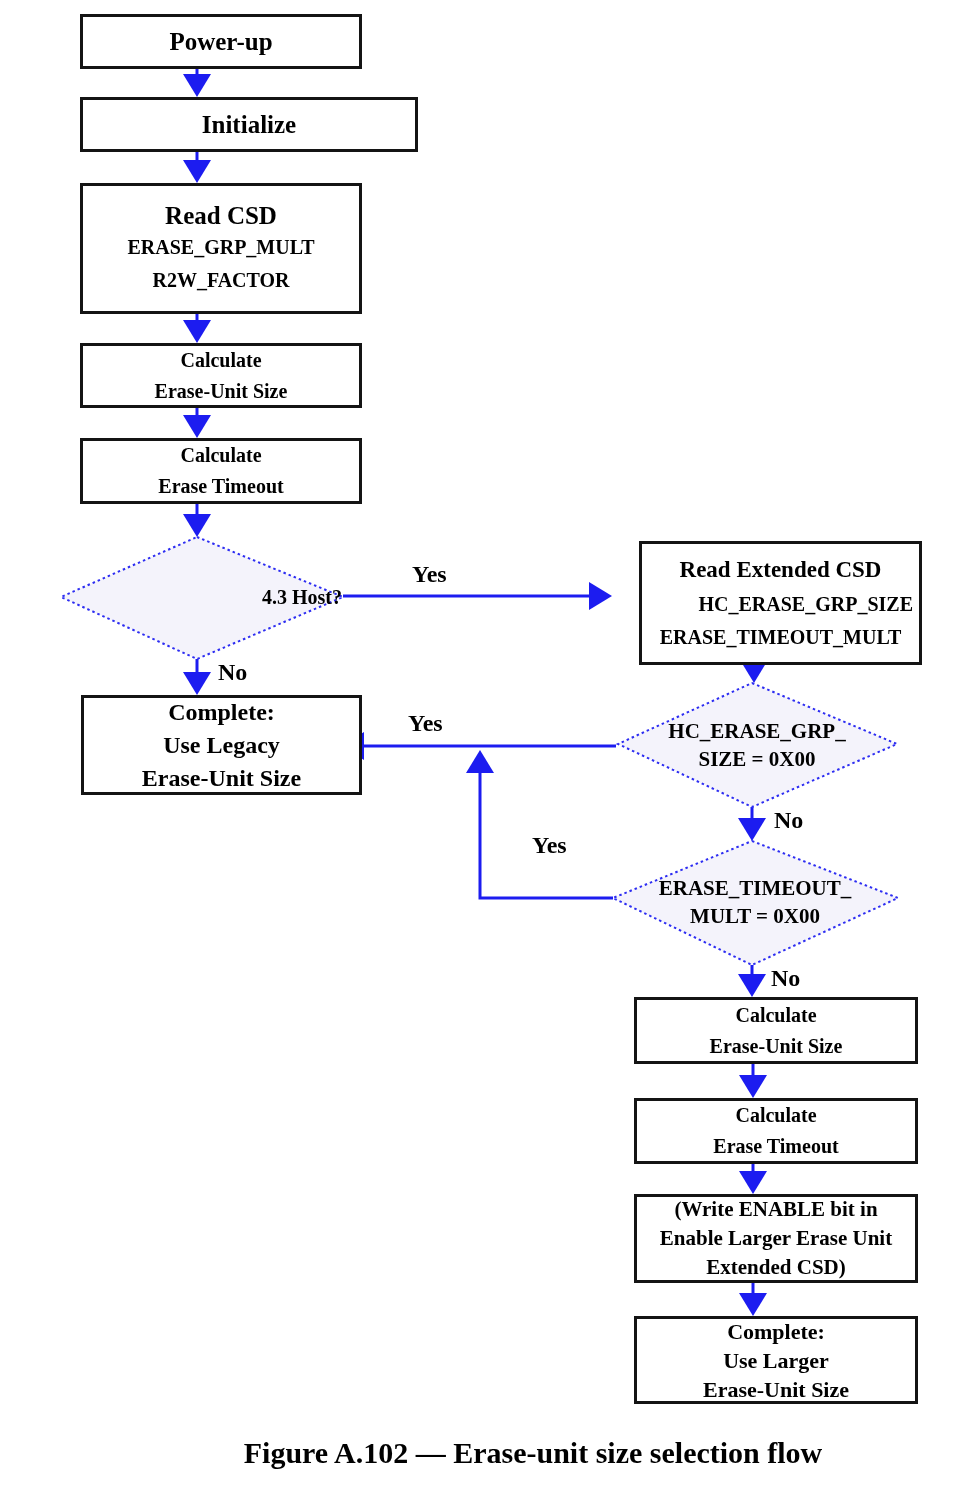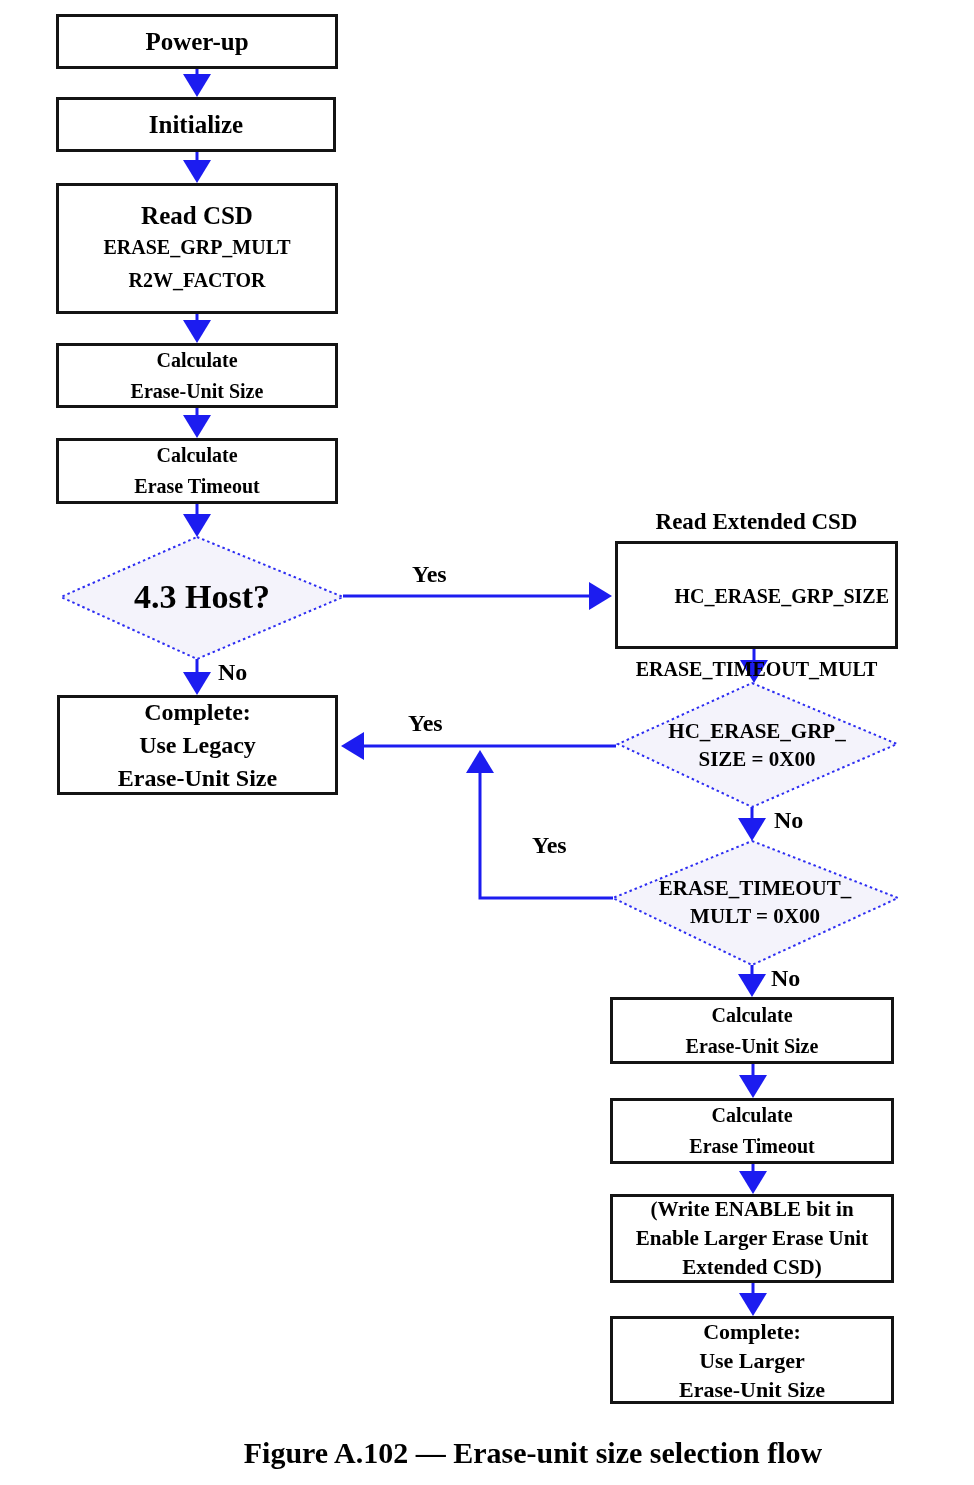--- a/index.html
+++ b/index.html
@@ -25,37 +25,38 @@
     box-sizing: border-box;
     border: 3px solid var(--box-border, #141414);
     background: #ffffff;
     color: var(--text-color, #000000);
     font-weight: bold;
     display: flex;
     flex-direction: column;
     align-items: flex-end;
     justify-content: center;
     text-align: center;
+    margin-left: 24px;
   }
   .box .ln      { font-size: 20px; line-height: 31px; width: 100%; }
   .box .ln-big  { font-size: 25px; line-height: 30px; width: 100%; }
   .box .ln-sm   { font-size: 20px; line-height: 33px; width: 100%; }
   .box .ln-tight{ font-size: 24px; line-height: 33px; width: 100%; }
   .box .ln-med  { font-size: 23px; line-height: 36px; width: 100%; }
   .box .ln-sm-r { font-size: 20px; line-height: 33px; width: 100%; text-align: right; padding-right: 6px; box-sizing: border-box; }
   .box .ln-en   { font-size: 21px; line-height: 29px; width: 100%; }
   .box .ln-cl   { font-size: 22px; line-height: 29px; width: 100%; }
   .dlabel {
     position: absolute;
     color: var(--text-color, #000000);
     font-weight: bold;
     text-align: center;
   }
   .dlabel .dl { font-size: 21px; line-height: 28px; }
-  .dlabel.host { font-size: 34px; line-height: 30px; }
+  .dlabel.host { font-size: 20px; line-height: 30px; text-align: right; }
   .elabel {
     position: absolute;
     color: var(--text-color, #000000);
     font-weight: bold;
     font-size: 24px;
     line-height: 28px;
   }
   .caption {
     position: absolute;
     left: 0; right: 0;
@@ -122,21 +123,21 @@
     </g>
     <polygon class="diamond" points="197,537 343,597 197,659 61,597"></polygon>
     <polygon class="diamond" points="752,683 897,744 752,807 618,744"></polygon>
     <polygon class="diamond" points="752,841 898,898 752,965 613,898"></polygon>
   </svg>
 
   <div class="box" style="left:56px; top:14px; width:282px; height:55px;">
     <div class="ln-big">Power-up</div>
   </div>
 
-  <div class="box" style="left:56px; top:97px; width:280px; height:55px;">
+  <div class="box" style="left:56px; top:97px; width:338px; height:55px;">
     <div class="ln-big">Initialize</div>
   </div>
 
   <div class="box" style="left:56px; top:183px; width:282px; height:131px;">
     <div class="ln-big">Read CSD</div>
     <div class="ln-sm">ERASE_GRP_MULT</div>
     <div class="ln-sm">R2W_FACTOR</div>
   </div>
 
   <div class="box" style="left:56px; top:343px; width:282px; height:65px;">
@@ -148,21 +149,21 @@
     <div class="ln">Calculate</div>
     <div class="ln">Erase Timeout</div>
   </div>
 
   <div class="box" style="left:57px; top:695px; width:281px; height:100px;">
     <div class="ln-tight">Complete:</div>
     <div class="ln-tight">Use Legacy</div>
     <div class="ln-tight">Erase-Unit Size</div>
   </div>
 
-  <div class="box" style="left:615px; top:541px; width:283px; height:108px;gap:40px;">
+  <div class="box" style="left:615px; top:541px; width:283px; height:124px;">
     <div class="ln-med">Read Extended CSD</div>
     <div class="ln-sm-r">HC_ERASE_GRP_SIZE</div>
     <div class="ln-sm">ERASE_TIMEOUT_MULT</div>
   </div>
 
   <div class="box" style="left:610px; top:997px; width:284px; height:67px;">
     <div class="ln">Calculate</div>
     <div class="ln">Erase-Unit Size</div>
   </div>
 

